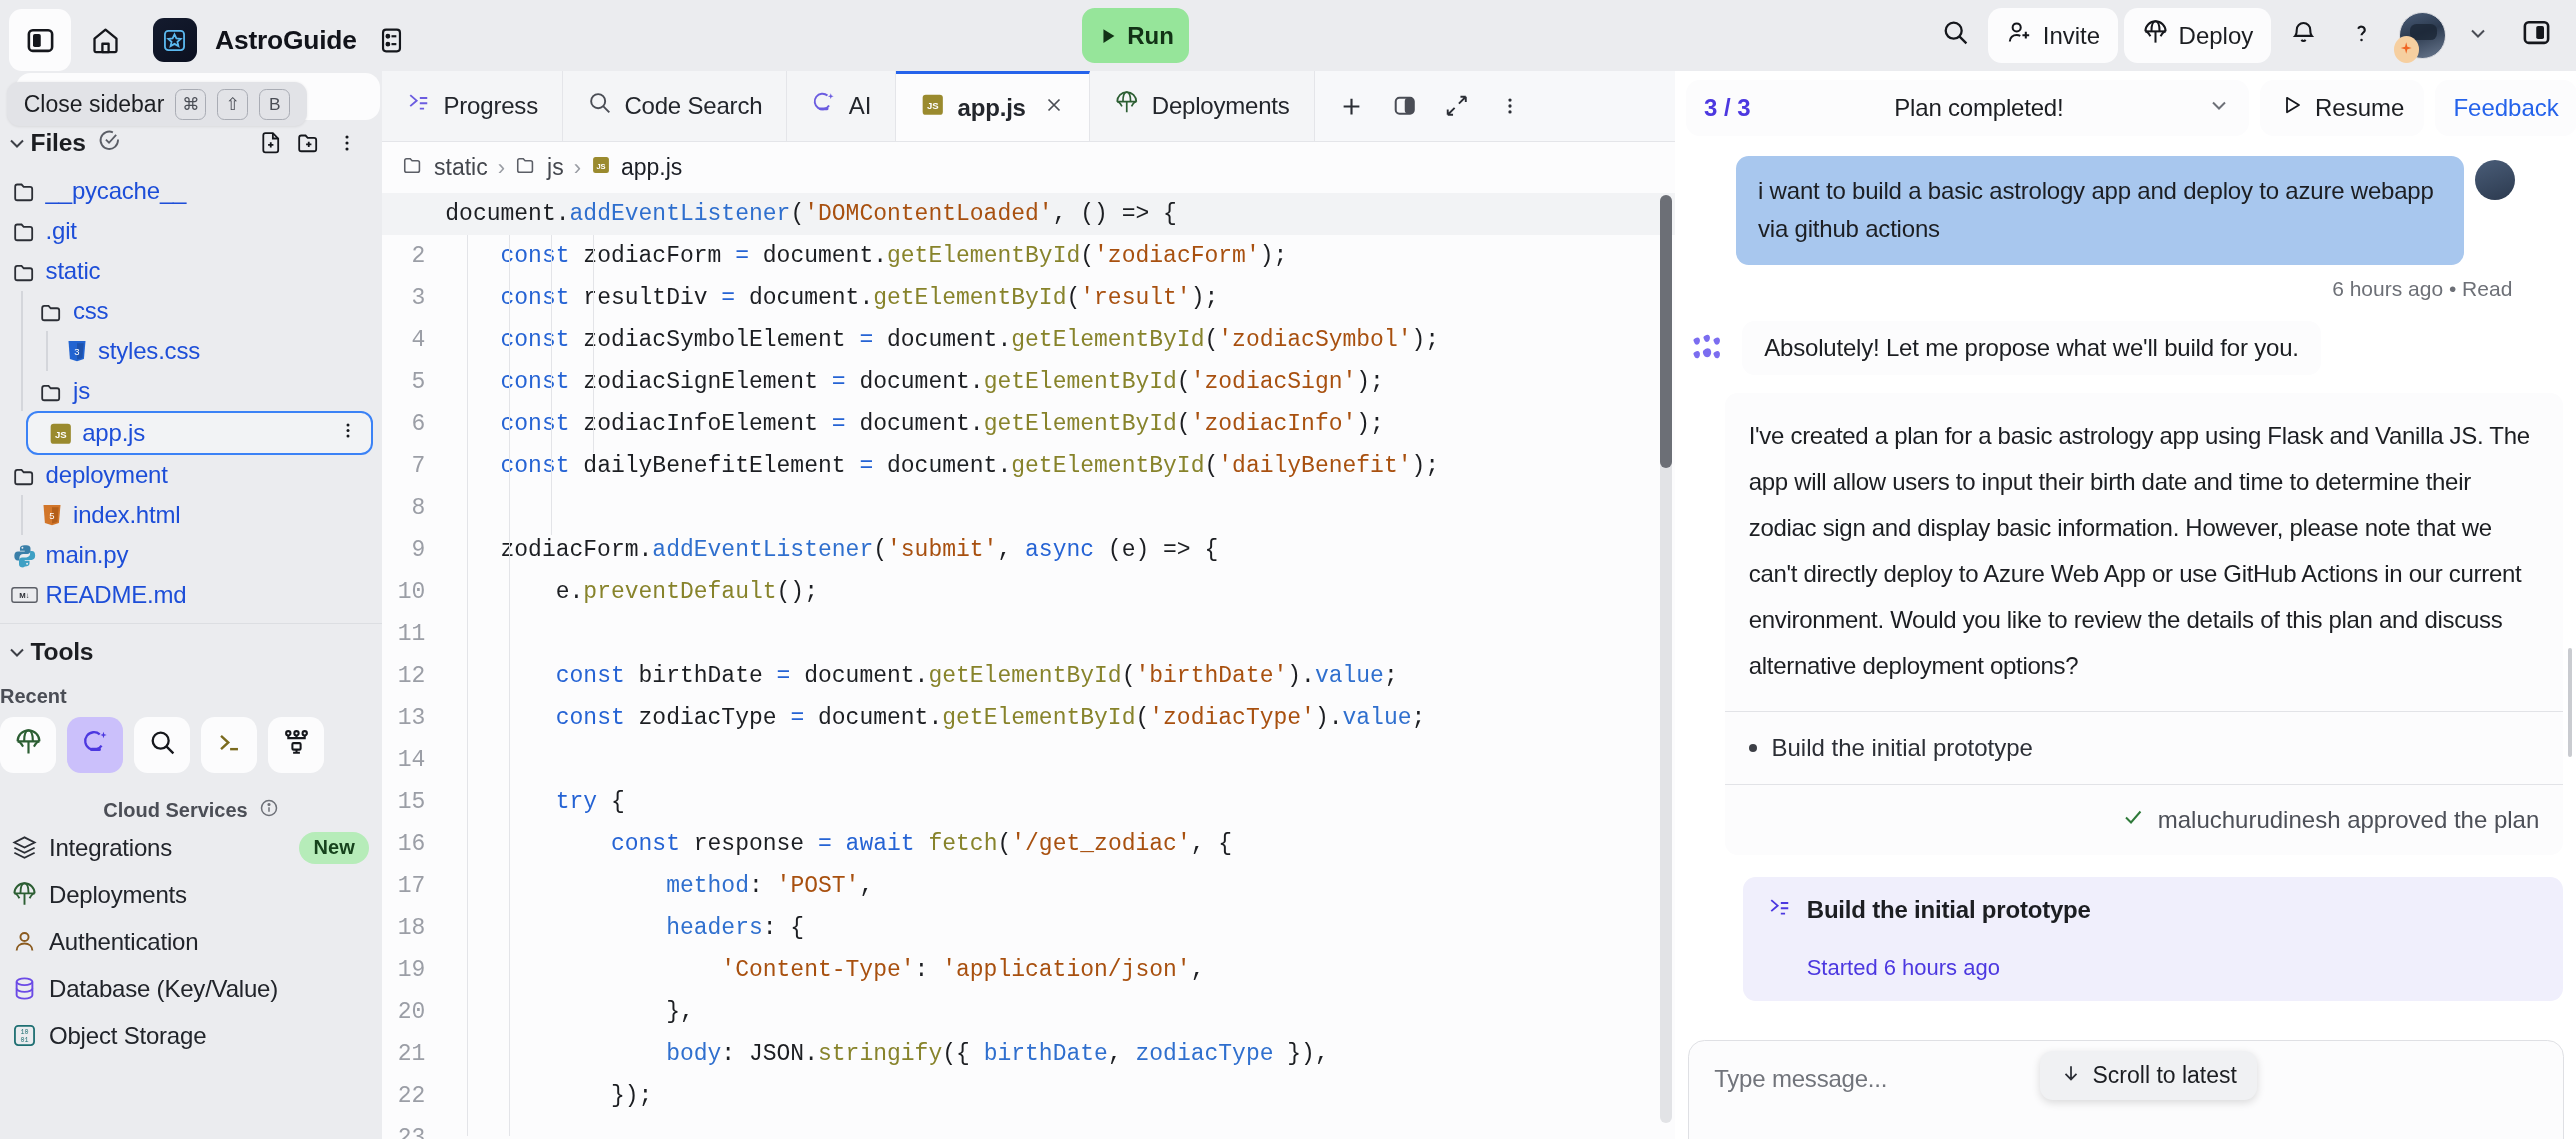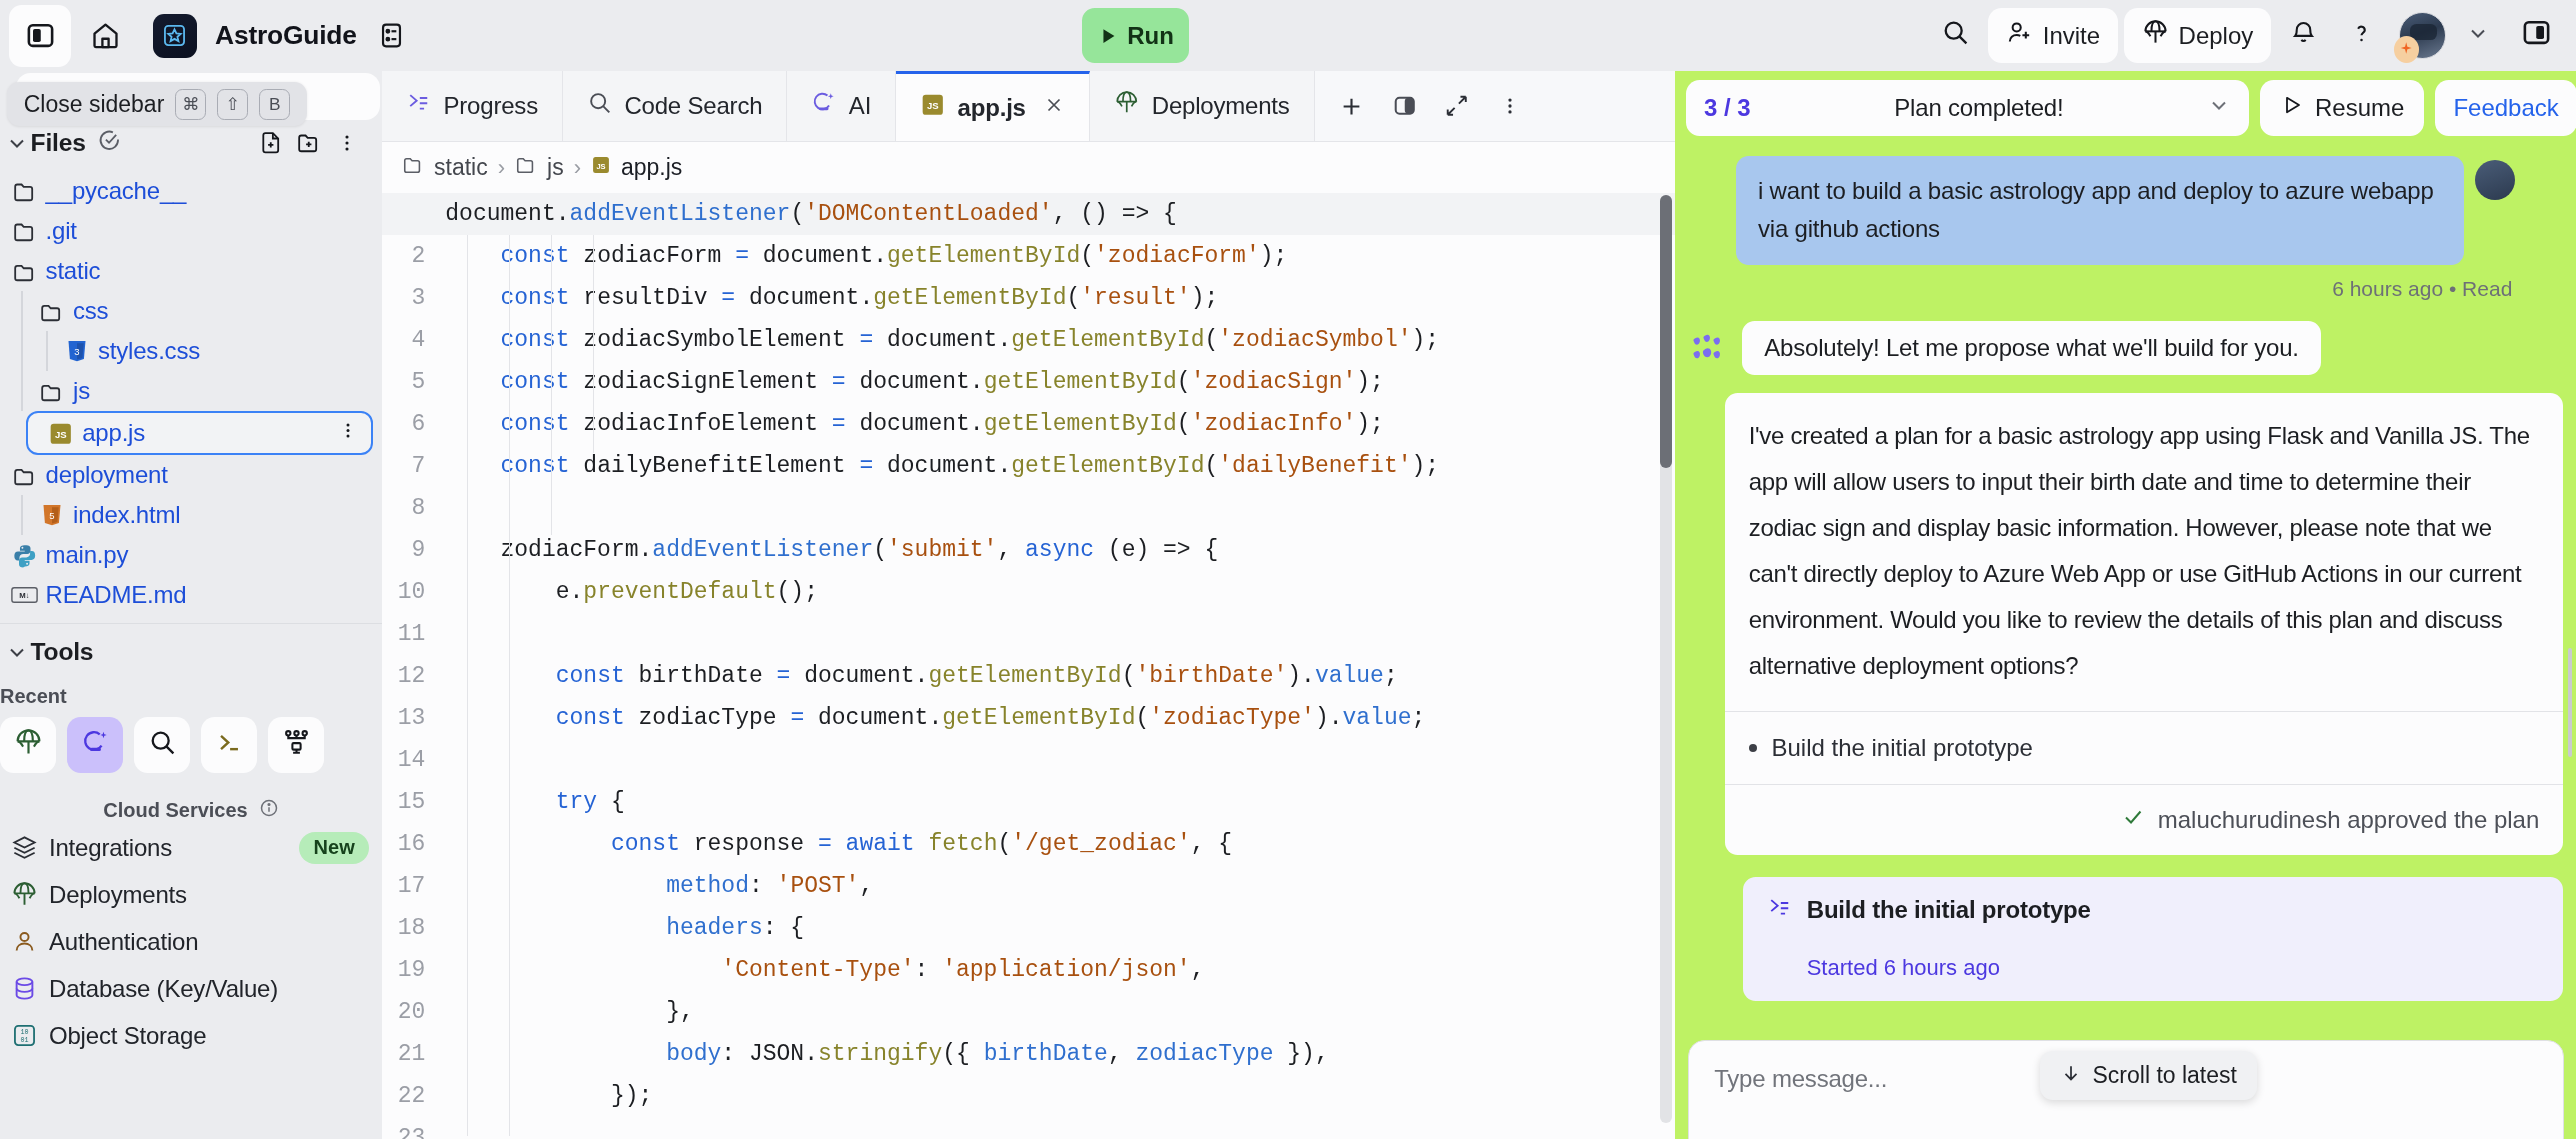--- a/index.html
+++ b/index.html
@@ -7,21 +7,21 @@
   body {
     font-family:"Liberation Sans", sans-serif;
     background:#ebecef;
     color:#1c1e22;
     font-size:23px;
     -webkit-font-smoothing:antialiased;
   }
   .app { position:relative; width:2576px; height:1140px; }
 
   
-  .topbar { position:absolute; left:0; top:0; width:2576px; height:71px; background:#ebecef; display:flex; align-items:center; }
+  .topbar { position:absolute; left:0; top:0; width:2576px; height:71px; background:#ebecef; display:flex; align-items:flex-end; }
   .tb-left { display:flex; align-items:center; gap:3.6px; padding-left:9px; }
   .tb-sq { width:62px; height:62px; border-radius:12.7px; display:flex; align-items:center; justify-content:center; }
   .tb-sq.white { background:#fcfcfd; }
   .tb-ico { width:36px; height:36px; display:flex; align-items:center; justify-content:center; }
   .applogo { width:44px; height:44px; border-radius:11px; background:linear-gradient(150deg,#141b2e,#0b1020); display:flex; align-items:center; justify-content:center; margin-left:12.7px; }
   .apptitle { font-size:26.4px; font-weight:600; letter-spacing:-0.2px; margin-left:14.6px; color:#11131a; }
   .tb-run { position:absolute; left:1082px; top:8.2px; width:107px; height:55px; border-radius:12.7px; background:#96e59a; display:flex; align-items:center; justify-content:center; gap:8.2px; cursor:pointer; border:none; }
   .tb-run span { font-size:24px; font-weight:600; color:#123216; }
   .tb-right { position:absolute; right:12.7px; top:0; height:71px; display:flex; align-items:center; gap:5.5px; }
   .pillbtn { height:55px; border-radius:13.7px; background:#fcfcfd; display:flex; align-items:center; gap:10px; padding:0 18px; cursor:pointer; }
@@ -96,21 +96,21 @@
   .ind-g { position:absolute; top:42px; width:0.9px; background:#e3e4e8; }
   .kw { color:#2563d4; }
   .str { color:#a8500f; }
   .fn { color:#87832b; }
   .prop { color:#2f6fce; }
   .pl { color:#1c1e22; }
   .vs { position:absolute; right:2.7px; top:1.8px; width:12px; border-radius:6.4px; background:#e2e3e6; }
   .vs i { position:absolute; left:0; top:0; width:12px; height:9px; border-radius:6.4px; background:#6c6f76; display:block; }
 
   
-  .chat { position:absolute; left:1675px; top:71px; width:901px; height:1069px; background:#bef264; }
+  .chat { position:absolute; left:1675px; top:71px; width:901px; height:1069px; background:#ffffff; }
   .chathead { display:flex; align-items:center; gap:11px; padding:9px 0 0 11px; }
   .planbar { flex:0 0 auto; width:563px; height:56px; background:#fcfcfd; border-radius:13.7px; display:flex; align-items:center; padding:0 18px; }
   .planbar .frac { color:#4c38e0; font-size:24px; font-weight:600; }
   .planbar .ptitle { flex:1; text-align:center; font-size:24px; letter-spacing:-0.2px; }
   .resume { height:56px; background:#fcfcfd; border-radius:13.7px; display:flex; align-items:center; gap:11px; padding:0 20px; cursor:pointer; }
   .resume span { font-size:24px; font-weight:500; }
   .feedback { height:56px; background:#fcfcfd; border-radius:13.7px; display:flex; align-items:center; padding:0 18px; color:#2563eb; font-size:24px; cursor:pointer; }
 
   .msgs { position:relative; margin-top:20px; padding:0 12.7px 0 12.7px; height:847px; overflow:hidden; }
   .userrow { display:flex; justify-content:center; align-items:flex-start; gap:11px; }

